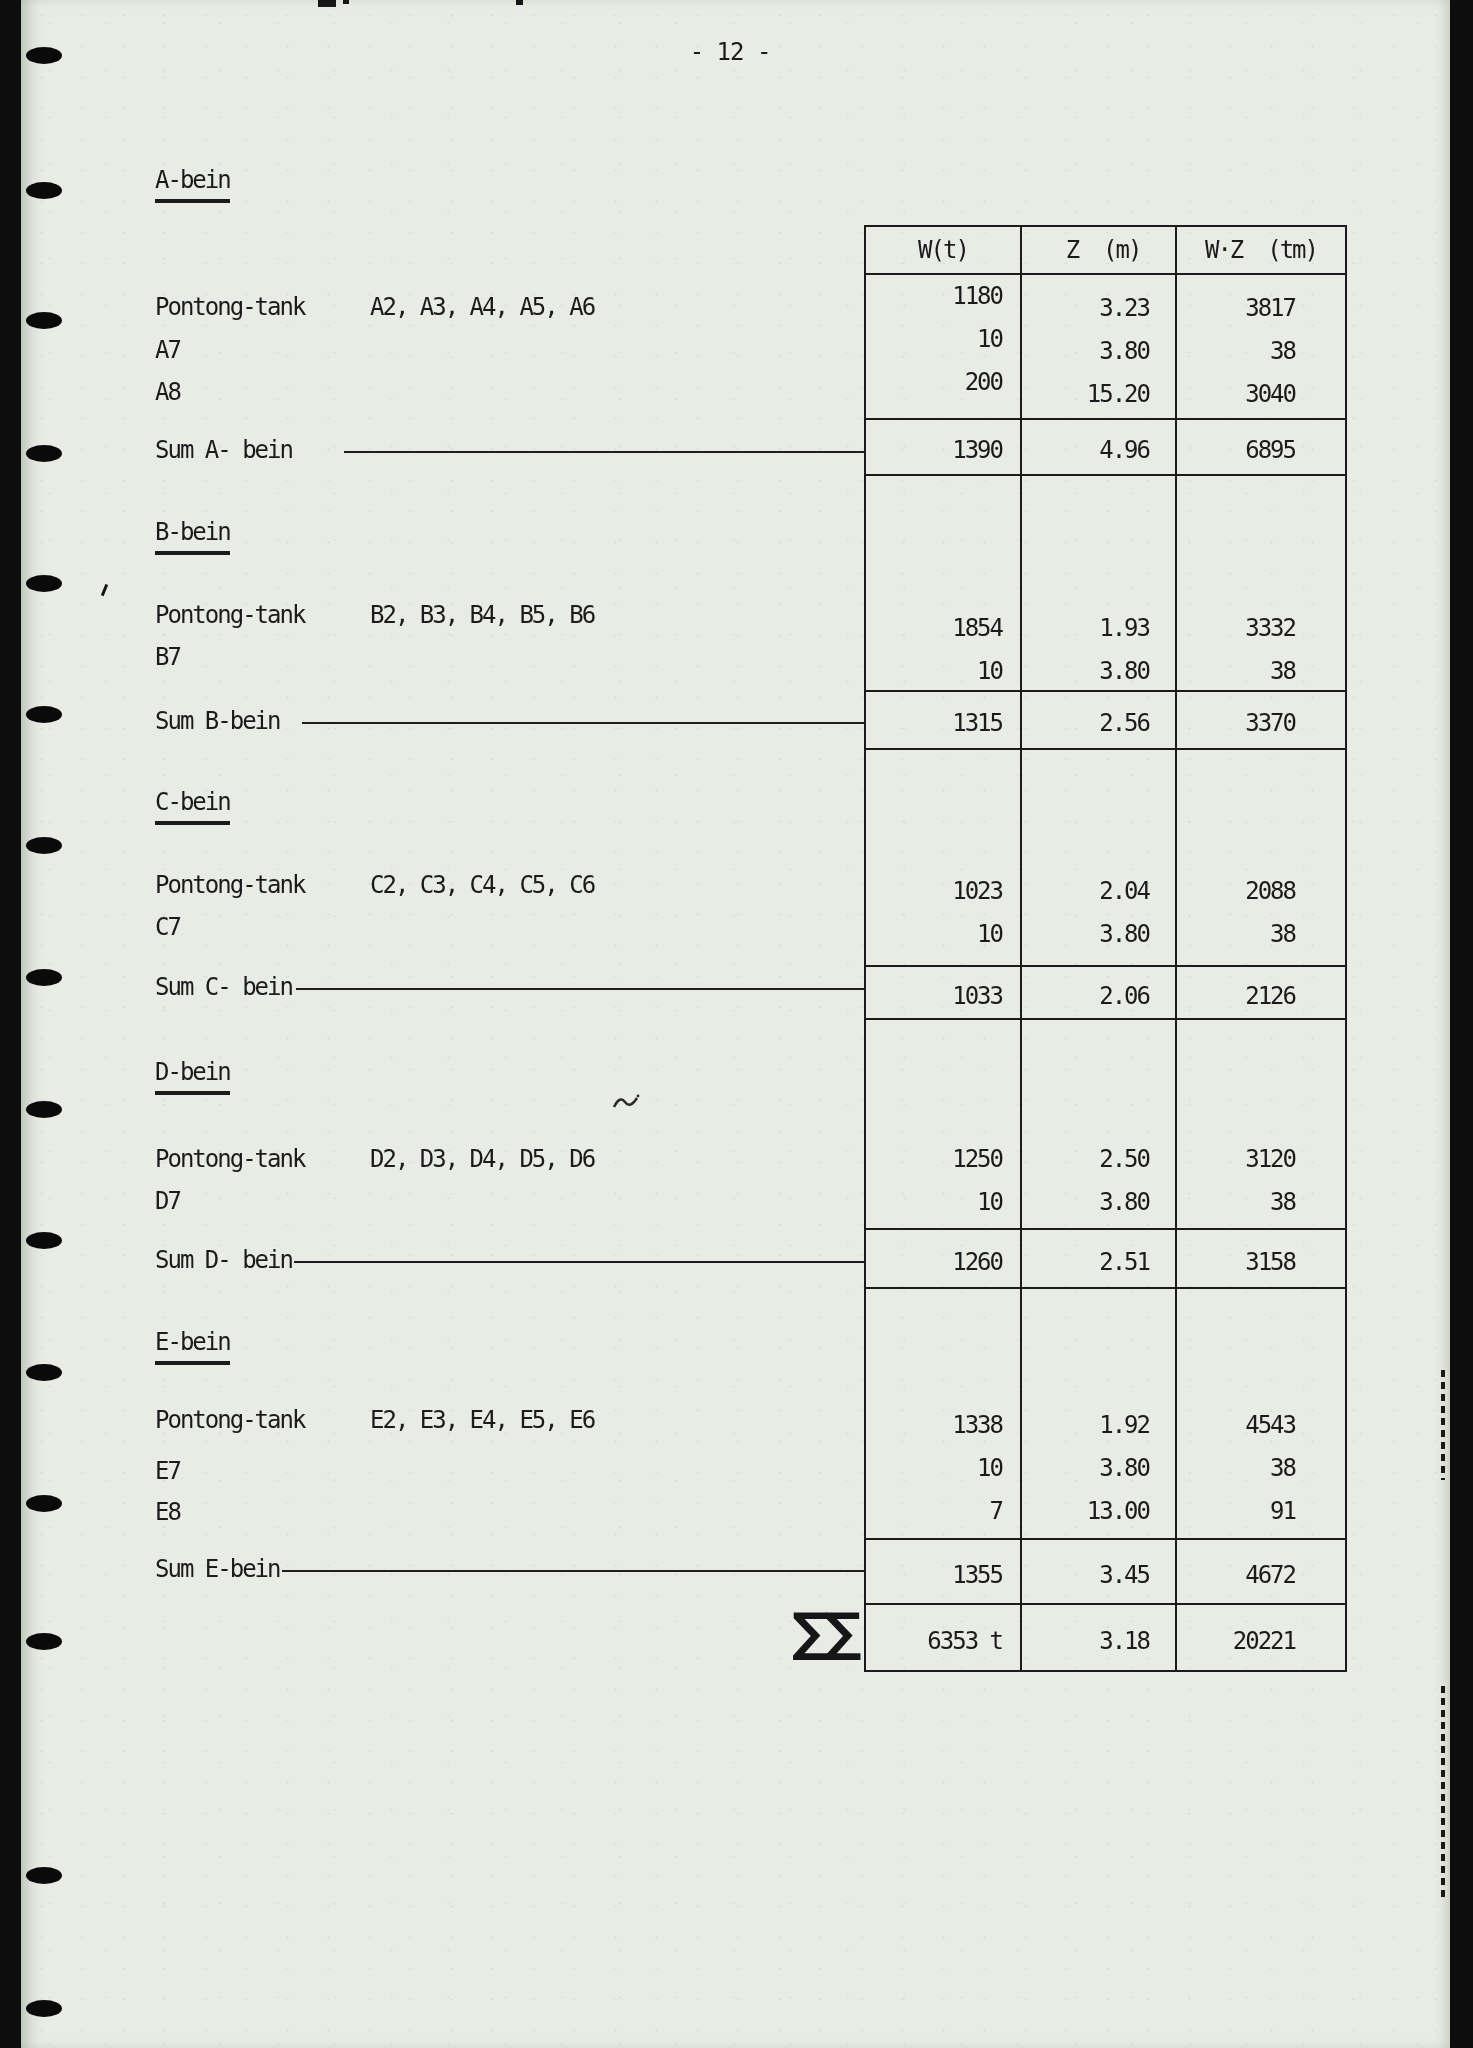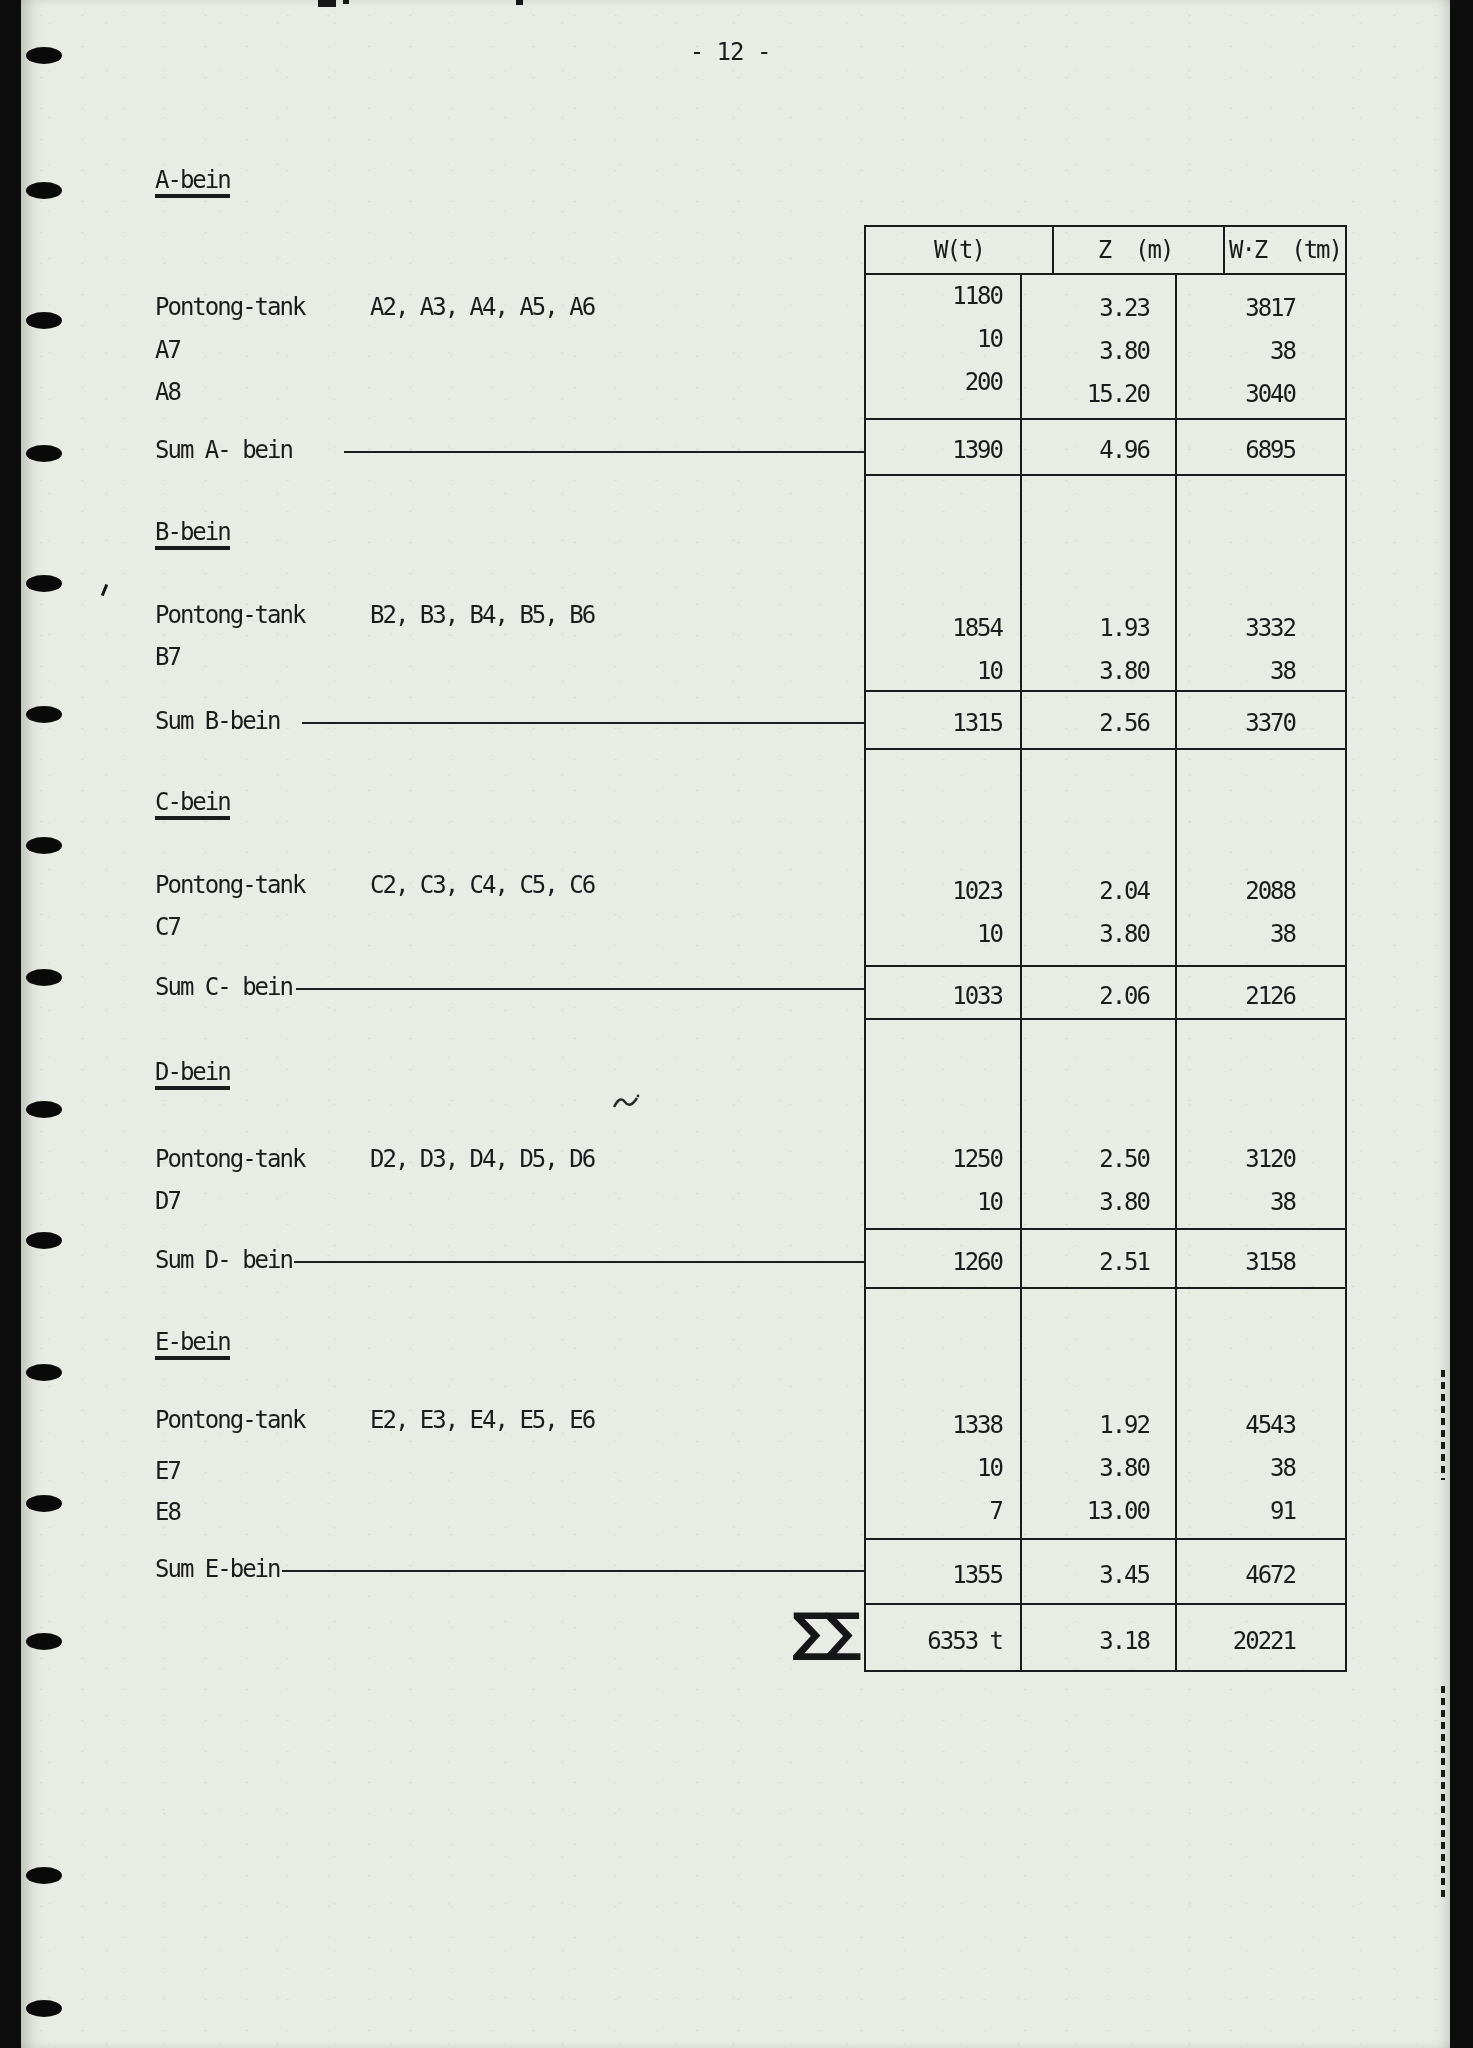--- a/index.html
+++ b/index.html
@@ -17,36 +17,36 @@
   .edge.l{left:0;width:21px;}
   .edge.r{right:0;width:23px;}
   .hole{position:absolute;left:26px;width:36px;height:17px;border-radius:50%;background:#0a0a0a;}
   .speck{position:absolute;background:#161616;}
   .edge-dashes{position:absolute;left:1441px;width:4px;
       background:repeating-linear-gradient(to bottom,#1a1a1a 0 7px,transparent 7px 12px);}
   
   .tw{position:absolute;font-size:24px;letter-spacing:-2px;white-space:pre;}
   .pageno{position:absolute;left:0;top:38px;width:1460px;text-align:center;font-size:24px;letter-spacing:-1px;}
   .heading{position:absolute;left:155px;font-size:24px;letter-spacing:-2px;}
-  .heading span{display:inline-block;border-bottom:4px solid #1b1b1d;}
+  .heading span{display:inline-block;border-bottom:4px solid #1b1b1d;padding-bottom:5px;}
   .prow{position:absolute;left:155px;width:580px;display:flex;font-size:24px;letter-spacing:-2px;white-space:pre;}
   .plabel{display:inline-block;width:215px;}
   .sumrow{position:absolute;left:155px;width:711px;height:32px;display:flex;align-items:center;
           font-size:24px;letter-spacing:-2px;white-space:pre;}
   .sumline{flex:1;border-top:2px solid #1d1d20;margin-top:4px;}
   
   .grid{position:absolute;left:864px;top:225px;width:483px;box-sizing:border-box;
         border:2px solid #1b1b1d;}
   .trow{display:flex;box-sizing:border-box;}
   .trow + .trow{border-top:2px solid #1b1b1d;}
   .tc{box-sizing:border-box;font-size:24px;letter-spacing:-2px;overflow:hidden;}
   .c1{width:154px;}
   .c2{width:155px;border-left:2px solid #1b1b1d;padding-left:9px;}
   .c3{flex:1;border-left:2px solid #1b1b1d;}
-  .hdr .tc{display:flex;align-items:center;justify-content:center;white-space:pre;margin-left:16px;}
+  .hdr .tc{display:flex;align-items:center;justify-content:center;white-space:pre;}
   .block .tc{text-align:right;}
   .block .tc div{line-height:43px;height:43px;}
   .block .c1,.sum .c1,.tot .c1{padding-right:18px;}
   .block .c2,.sum .c2,.tot .c2{padding-right:26px;}
   .block .c3,.sum .c3,.tot .c3{padding-right:50px;}
   .sum .tc,.tot .tc{display:flex;align-items:center;justify-content:flex-end;padding-top:6px;white-space:pre;}
   .sigma{position:absolute;left:792px;top:1602px;font-family:"DejaVu Sans",sans-serif;
          font-size:52px;font-weight:bold;letter-spacing:-5px;color:#161618;}
   .squiggle{position:absolute;left:612px;top:1092px;}
 </style>

